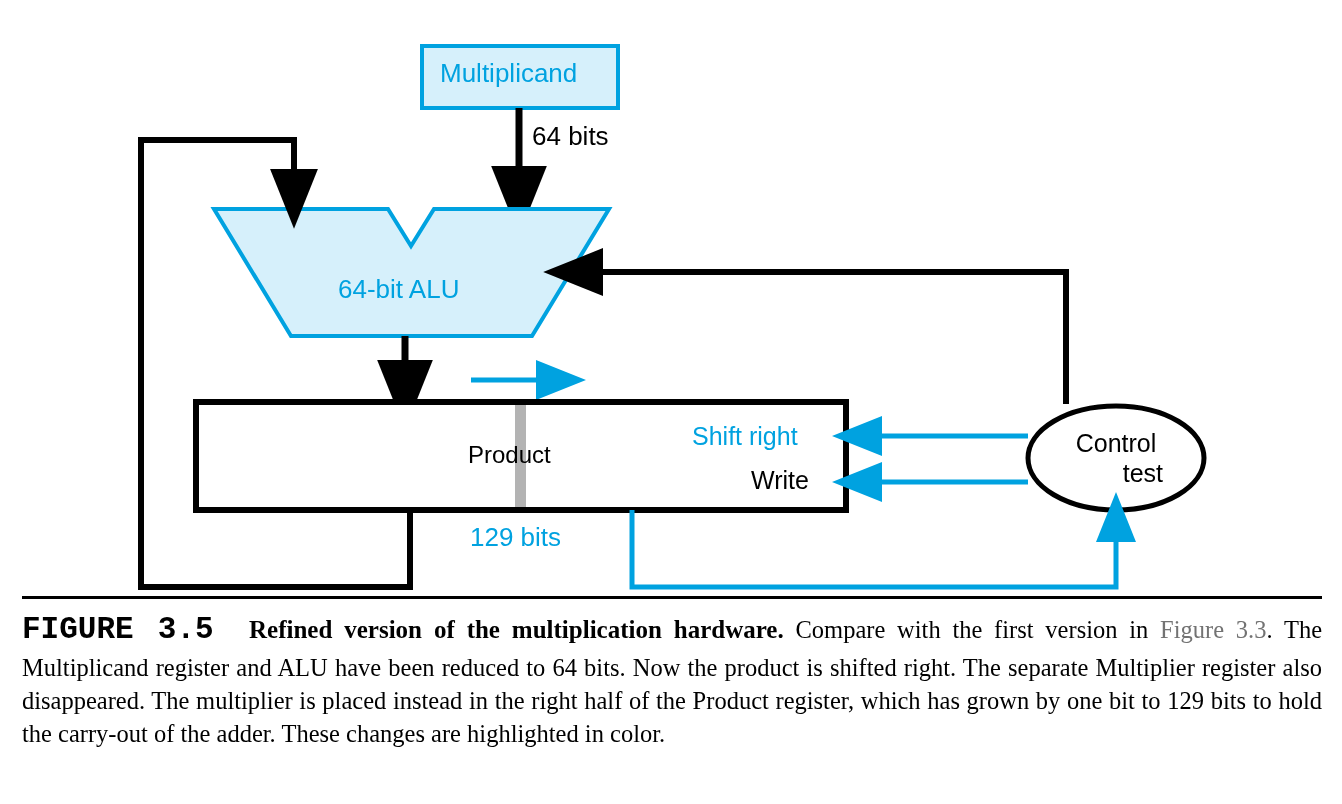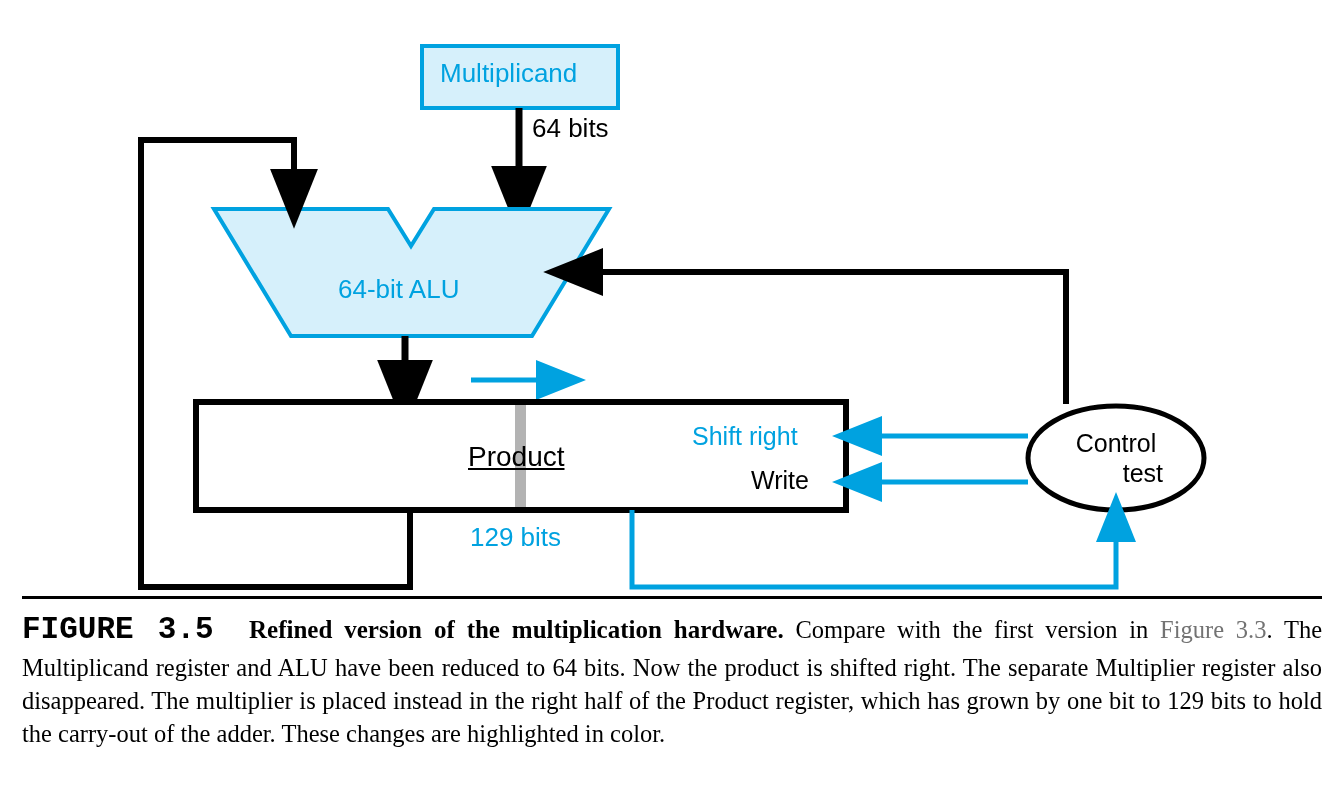--- a/index.html
+++ b/index.html
@@ -34,31 +34,30 @@
     font-family: "Liberation Sans", sans-serif;
   }
   .lbl-blue { color: #00a2e0; }
   .lbl-black { color: #000000; }
 
   #lbl-multiplicand {
     left: 440px; top: 34px;
     font-size: 26px;
   }
   #lbl-64bits {
-    left: 532px; top: 89px;
+    left: 532px; top: 97px;
     font-size: 26px;
   }
   #lbl-alu {
     left: 338px; top: 250px;
     font-size: 26px;
   }
   #lbl-product {
     left: 468px; top: 417px;
-    font-size: 28px;
-    text-decoration: underline;
+    font-size: 24px;
   }
   #lbl-shiftright {
     left: 692px; top: 398px;
     font-size: 25px;
   }
   #lbl-write {
     left: 751px; top: 442px;
     font-size: 25px;
   }
   #lbl-129bits {

